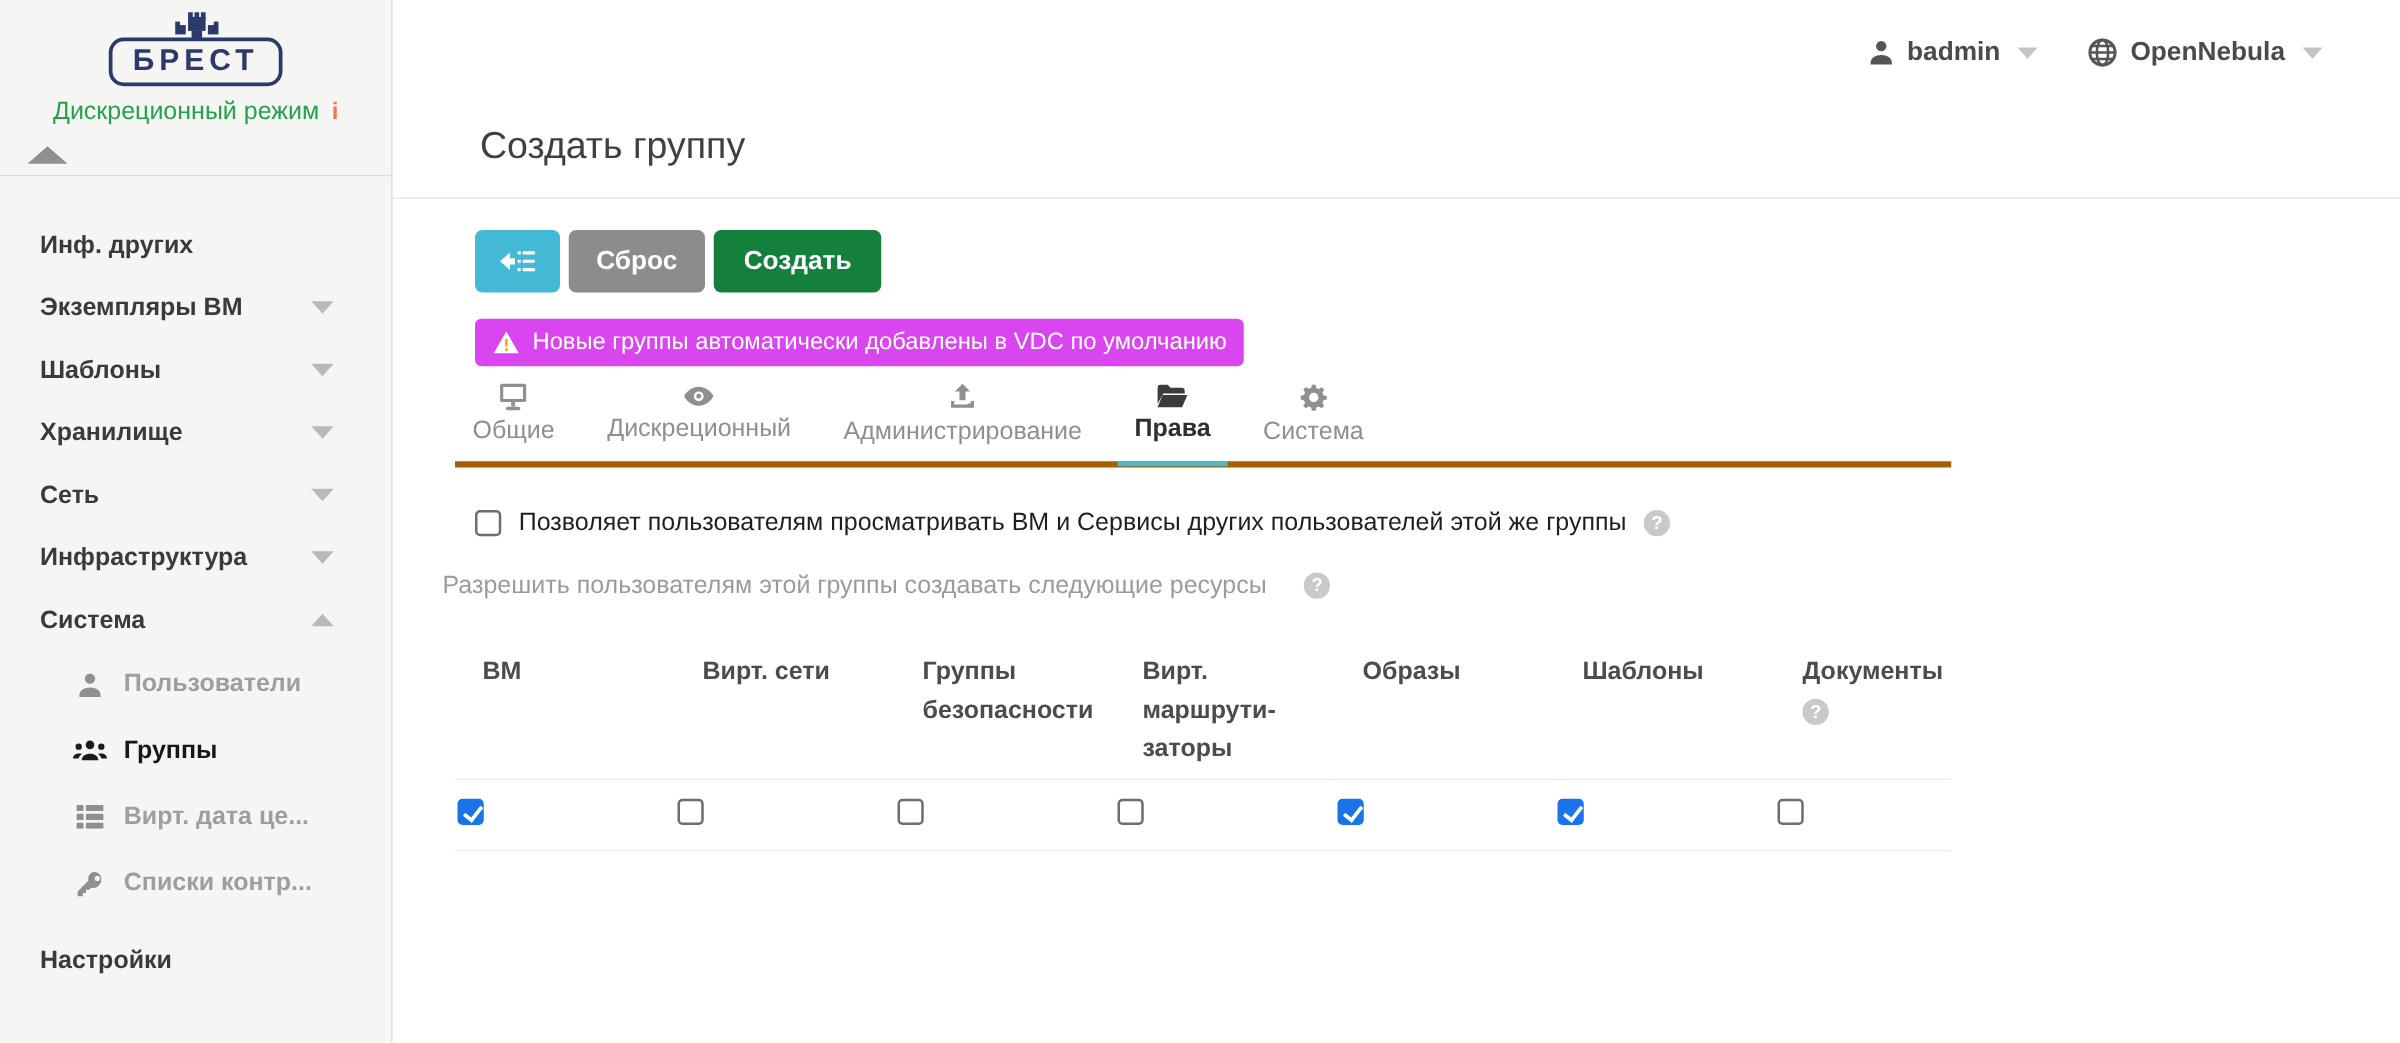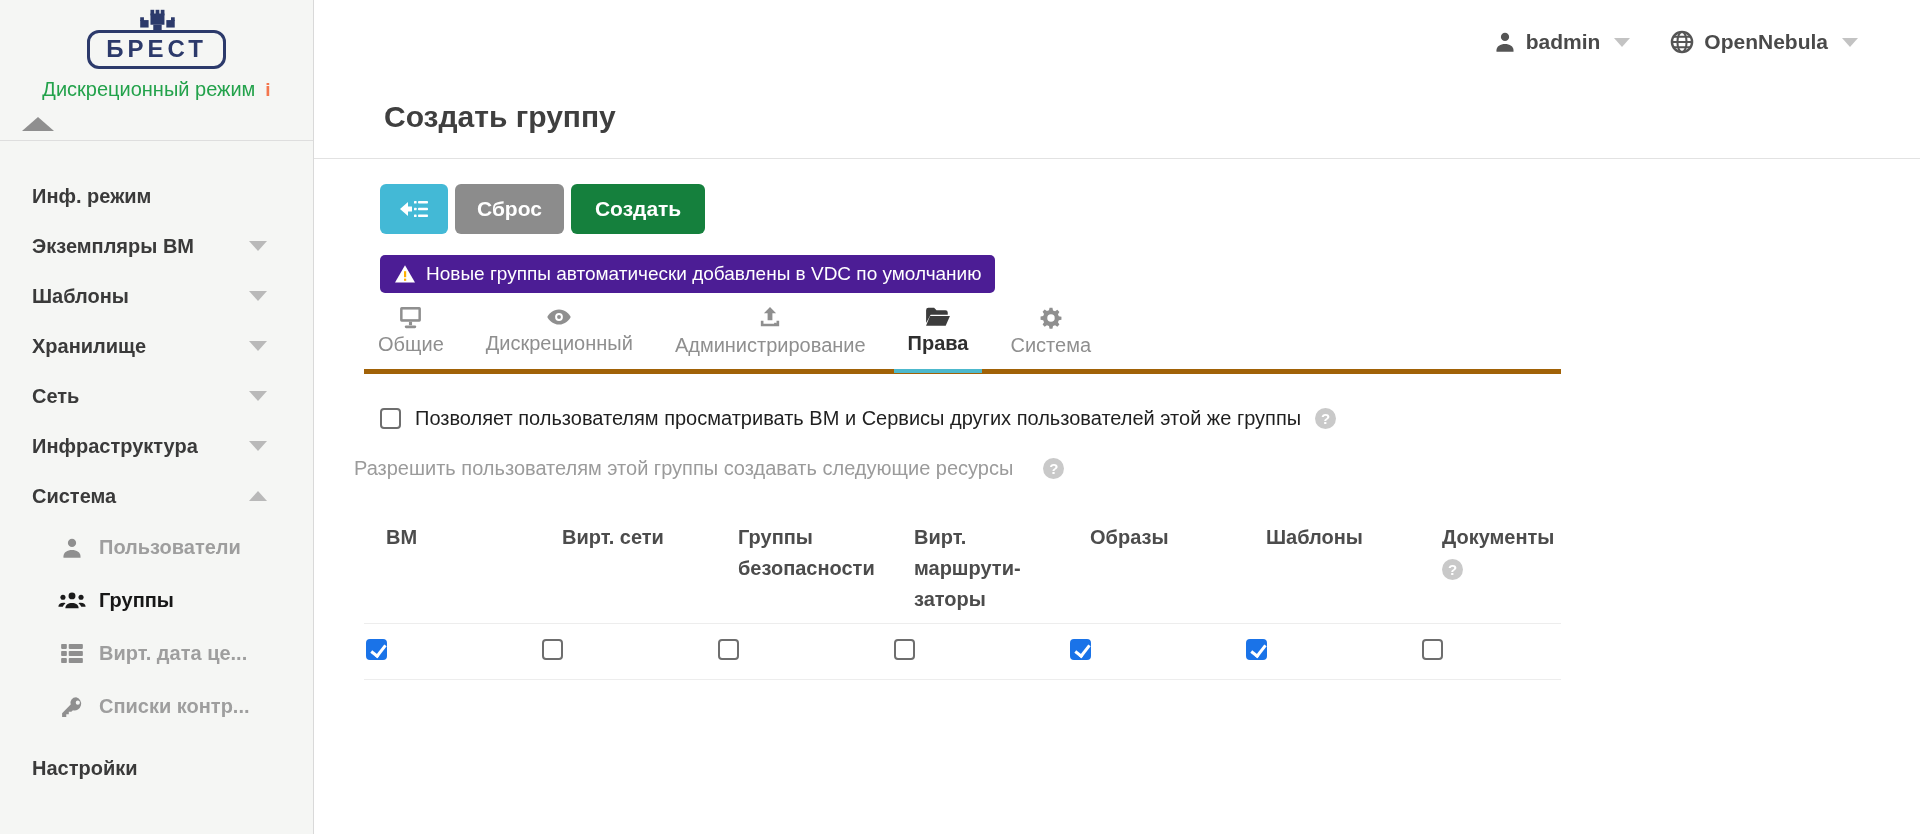--- a/index.html
+++ b/index.html
@@ -29,35 +29,35 @@
   .chev.up{border-left:9px solid transparent;border-right:9px solid transparent;border-bottom:10px solid #b9b9b9;}
   .sub-item{height:53px;display:flex;align-items:center;gap:13px;padding-left:58px;
     font-size:20px;font-weight:bold;color:#9e9e9e;cursor:pointer;}
   .sub-item .sicon{width:28px;display:flex;justify-content:center;}
   .sub-item.active{color:#171717;}
   .settings{margin-top:24px;padding-left:32px;font-size:20px;font-weight:bold;color:#3a3a3a;cursor:pointer;}
 
   
   .main{flex:1;display:flex;flex-direction:column;background:#fff;}
   .topbar{height:158px;min-height:158px;border-bottom:1px solid #e2e2e2;position:relative;}
-  .page-title{position:absolute;left:70px;bottom:24px;font-size:30px;font-weight:bold;color:#3f3f3f;}
+  .page-title{position:absolute;left:70px;bottom:24px;font-size:30px;font-weight:normal;color:#3f3f3f;}
   .account{position:absolute;top:30px;right:62px;display:flex;gap:40px;align-items:center;}
   .acct-item{display:flex;align-items:center;gap:10px;font-size:21px;font-weight:bold;color:#4a4a4a;cursor:pointer;}
   .caret{width:0;height:0;border-left:8px solid transparent;border-right:8px solid transparent;border-top:9px solid #c3c3c3;margin-left:4px;}
 
   .content{padding:25px 0 0 66px;}
   .btn-row{display:flex;gap:7px;}
   .btn{height:50px;border:none;border-radius:6px;font-size:21px;font-weight:bold;color:#fff;
     display:inline-flex;align-items:center;justify-content:center;cursor:pointer;
     font-family:"Liberation Sans","DejaVu Sans",sans-serif;}
   .btn-back{background:#43b9d6;width:68px;}
   .btn-reset{background:#8c8c8c;padding:0 22px;}
   .btn-create{background:#15803d;padding:0 24px;}
 
-  .banner{margin-top:21px;height:38px;background:#4c1d95;color:#fff;border-radius:5px;
+  .banner{margin-top:21px;height:38px;background:#d946ef;color:#fff;border-radius:5px;
     display:inline-flex;align-items:center;gap:10px;padding:0 14px;font-size:19px;}
 
   .tabs-section{margin-left:-16px;margin-top:13px;}
   .tab-bar{display:flex;gap:14px;border-bottom:5px solid #a16207;width:1197px;}
   .tab{display:flex;flex-direction:column;align-items:center;gap:4px;padding:0 14px 12px 14px;
     margin-bottom:-4px;border-bottom:4px solid transparent;color:#8f8f8f;font-size:20px;cursor:pointer;}
   .tab.active{border-bottom-color:#4db9cd;color:#2f2f2f;font-weight:bold;}
 
   .view-row{margin-top:33px;margin-left:16px;display:flex;align-items:center;gap:14px;font-size:20px;color:#1f1f1f;}
   .note-row{margin-top:27px;margin-left:-10px;display:flex;align-items:center;gap:30px;font-size:20px;color:#9b9b9b;}
@@ -104,21 +104,21 @@
         <span>Дискреционный режим</span><span class="info-i">i</span>
       </div>
     </div>
     <div class="collapse">
       <div class="tri-up"></div>
     </div>
     <div class="side-sep"></div>
 
     <nav class="menu">
       <div class="menu-item">
-        <span>Инф. режим</span>
+        <span>Инф. других</span>
       </div>
       <div class="menu-item">
         <span>Экземпляры ВМ</span>
         <span class="chev down"></span>
       </div>
       <div class="menu-item">
         <span>Шаблоны</span>
         <span class="chev down"></span>
       </div>
       <div class="menu-item">

